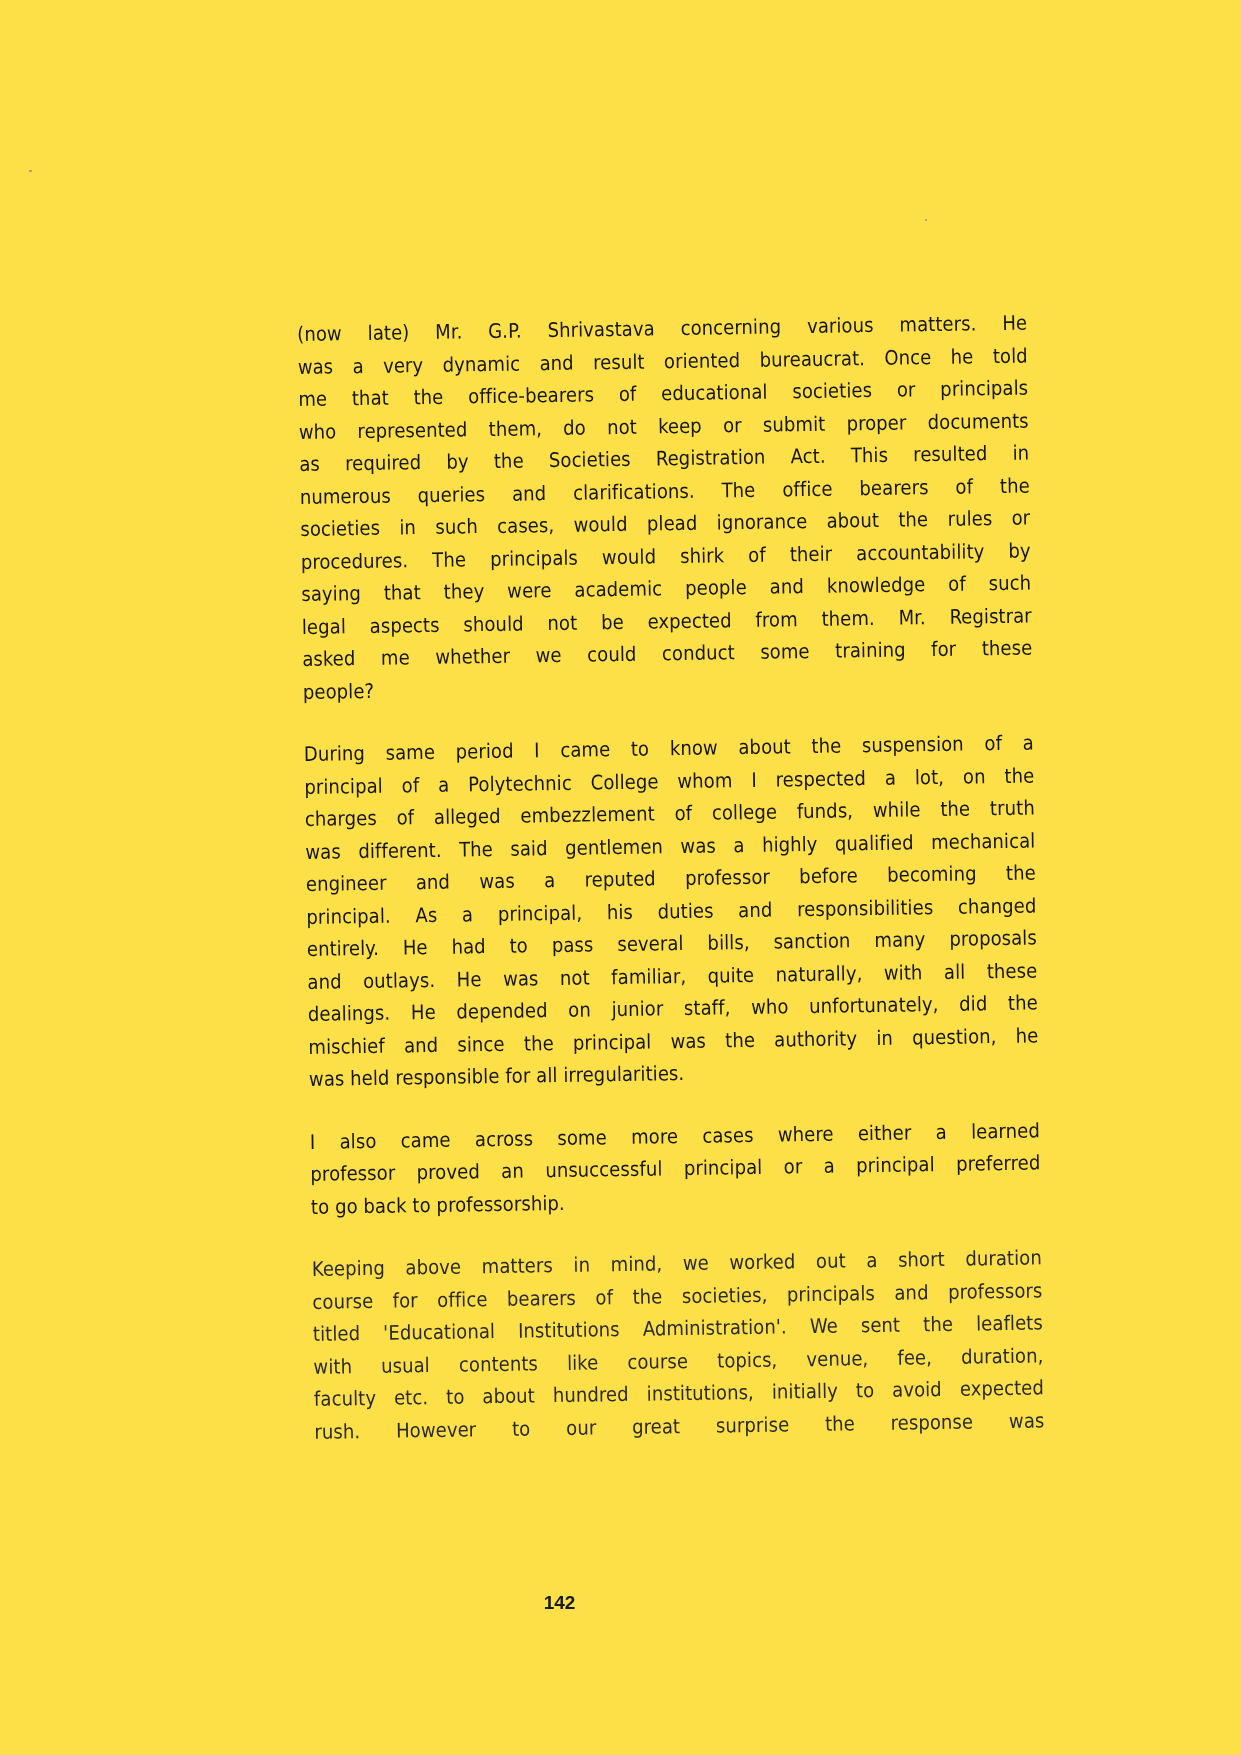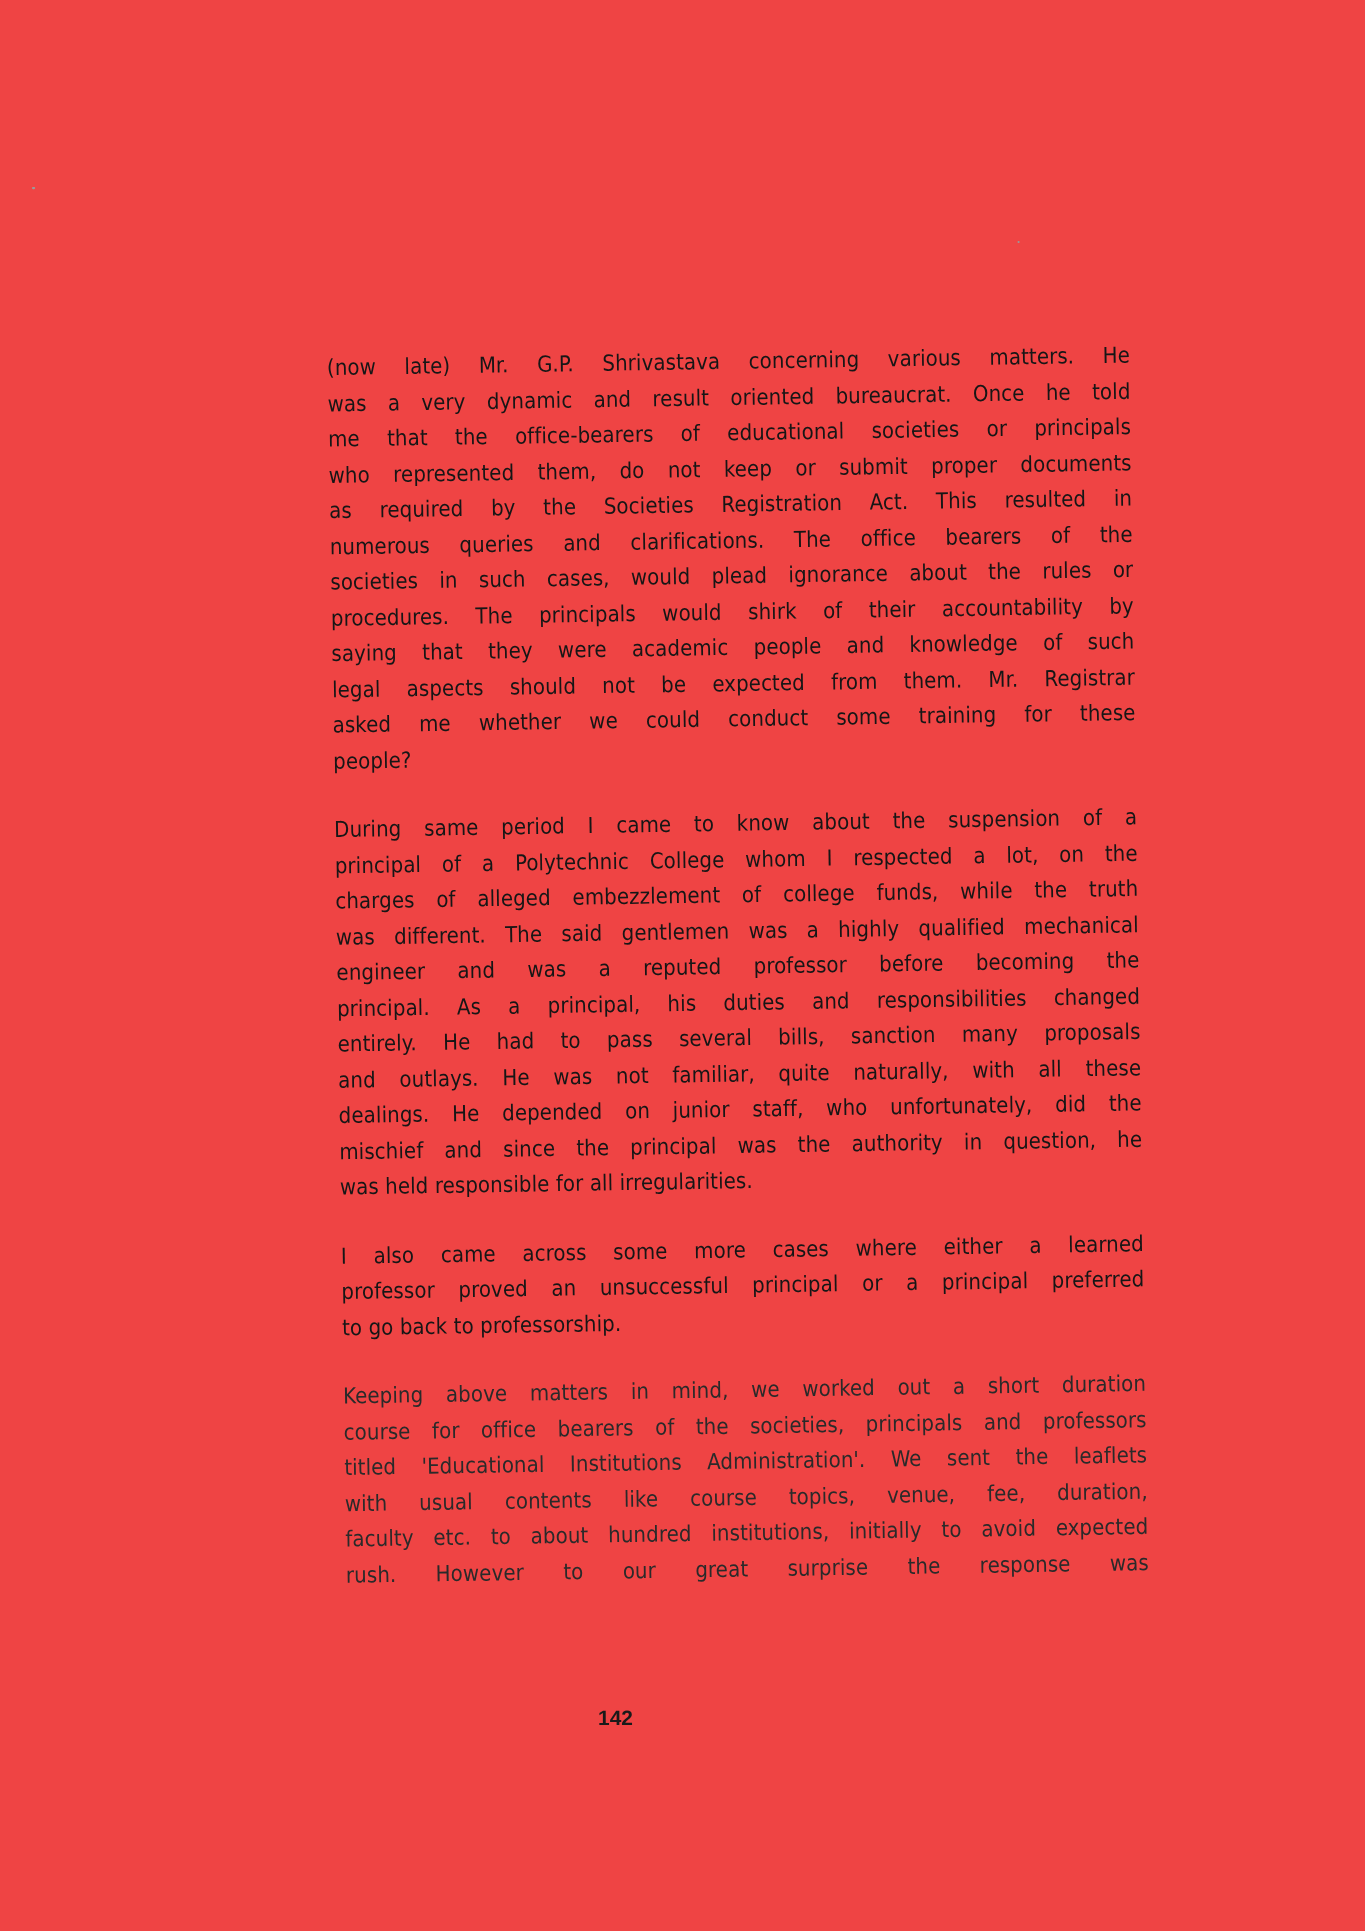--- a/index.html
+++ b/index.html
@@ -13,21 +13,21 @@
       position: relative;
       overflow: hidden;
       font-family: "DejaVu Sans", sans-serif;
       color: #161616;
     }
     .page {
       position: absolute;
       left: 0; top: 0;
       width: 1241px;
       height: 1755px;
-      background: #ef4444;
+      background: #fde047;
     }
     .text-block {
       position: absolute;
       left: 297px;
       top: 318px;
       width: 730px;
       transform: rotate(-0.9deg);
       transform-origin: left top;
     }
     .paragraph {
@@ -47,21 +47,21 @@
     .paragraph .line.last {
       text-align-last: left;
     }
     .p-faded {
       color: #2a2a2a;
     }
     .page-number {
       position: absolute;
       left: 0;
       width: 1241px;
-      top: 1552px;
+      top: 1592px;
       text-align: center;
       font-family: "Liberation Sans", sans-serif;
       font-weight: bold;
       font-size: 19px;
       color: #1a1a1a;
       padding-right: 122px;
       box-sizing: border-box;
     }
     .speck {
       position: absolute;

